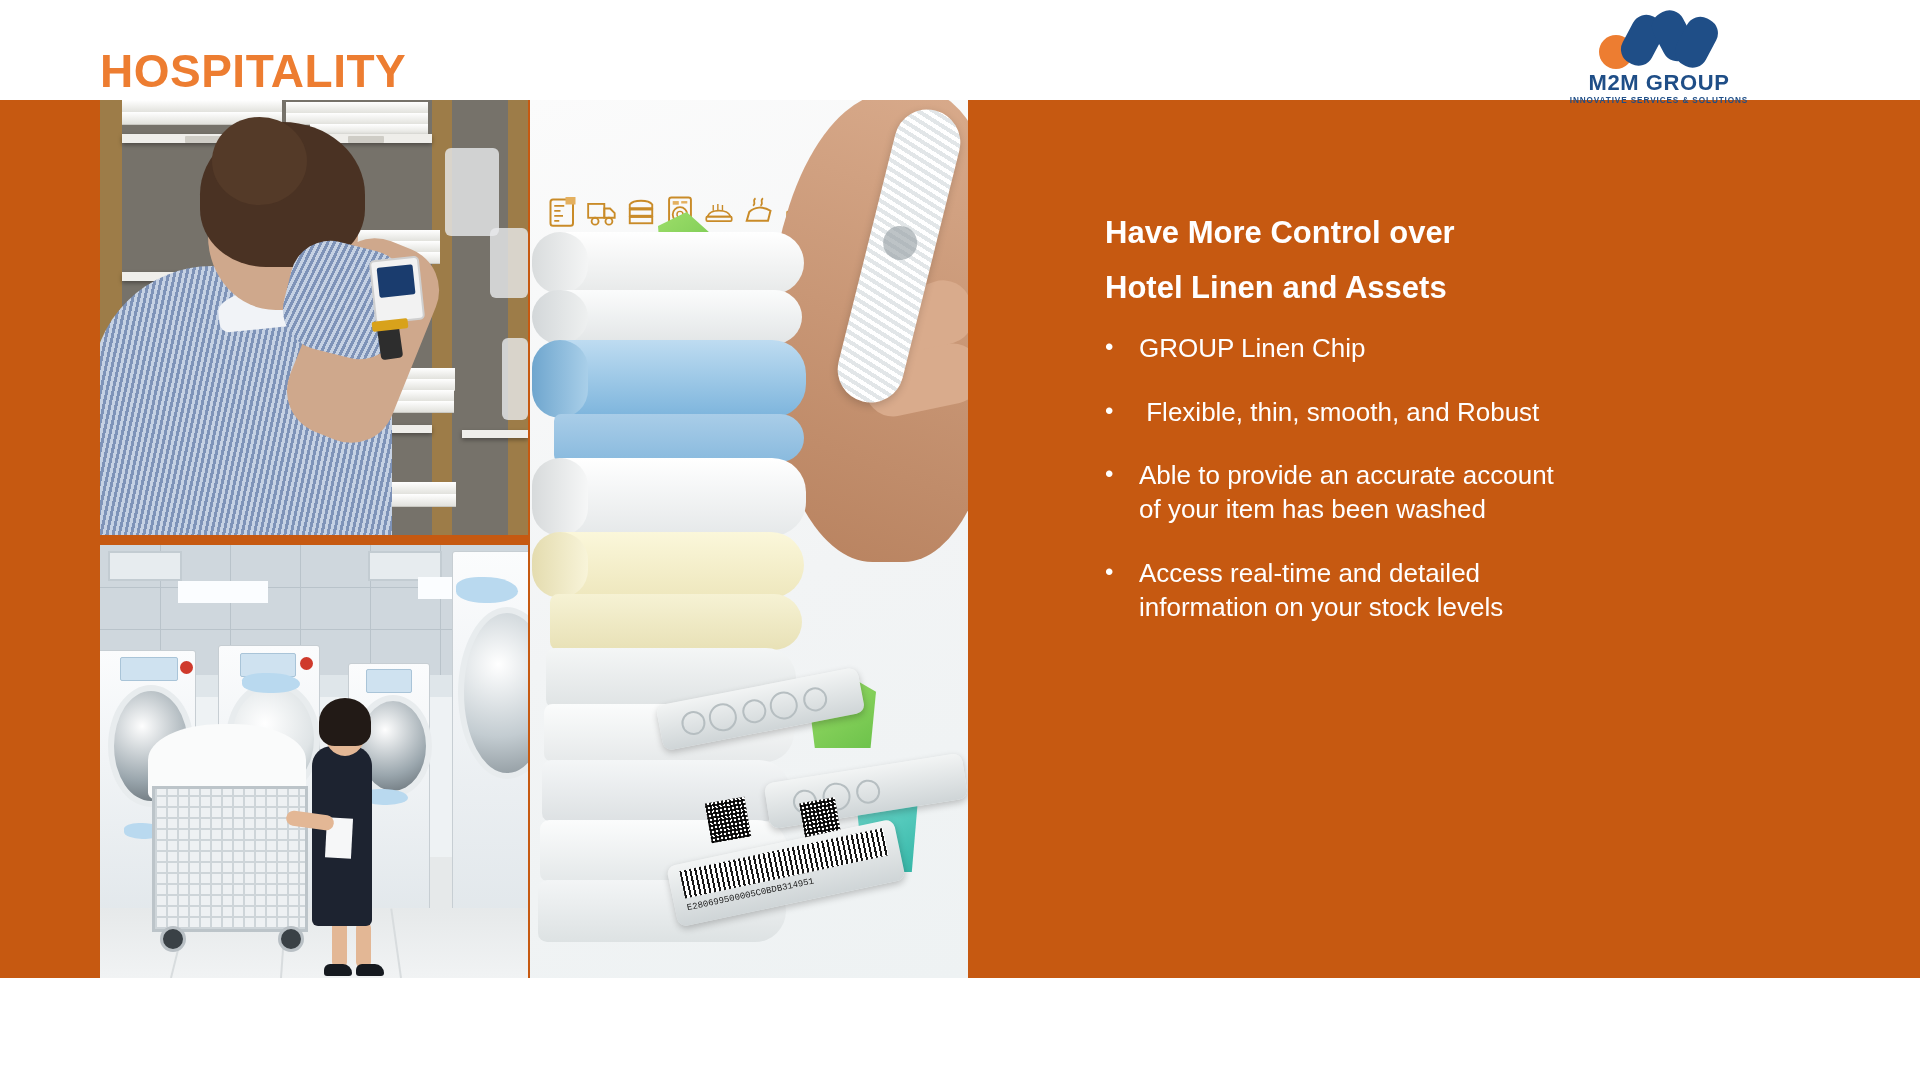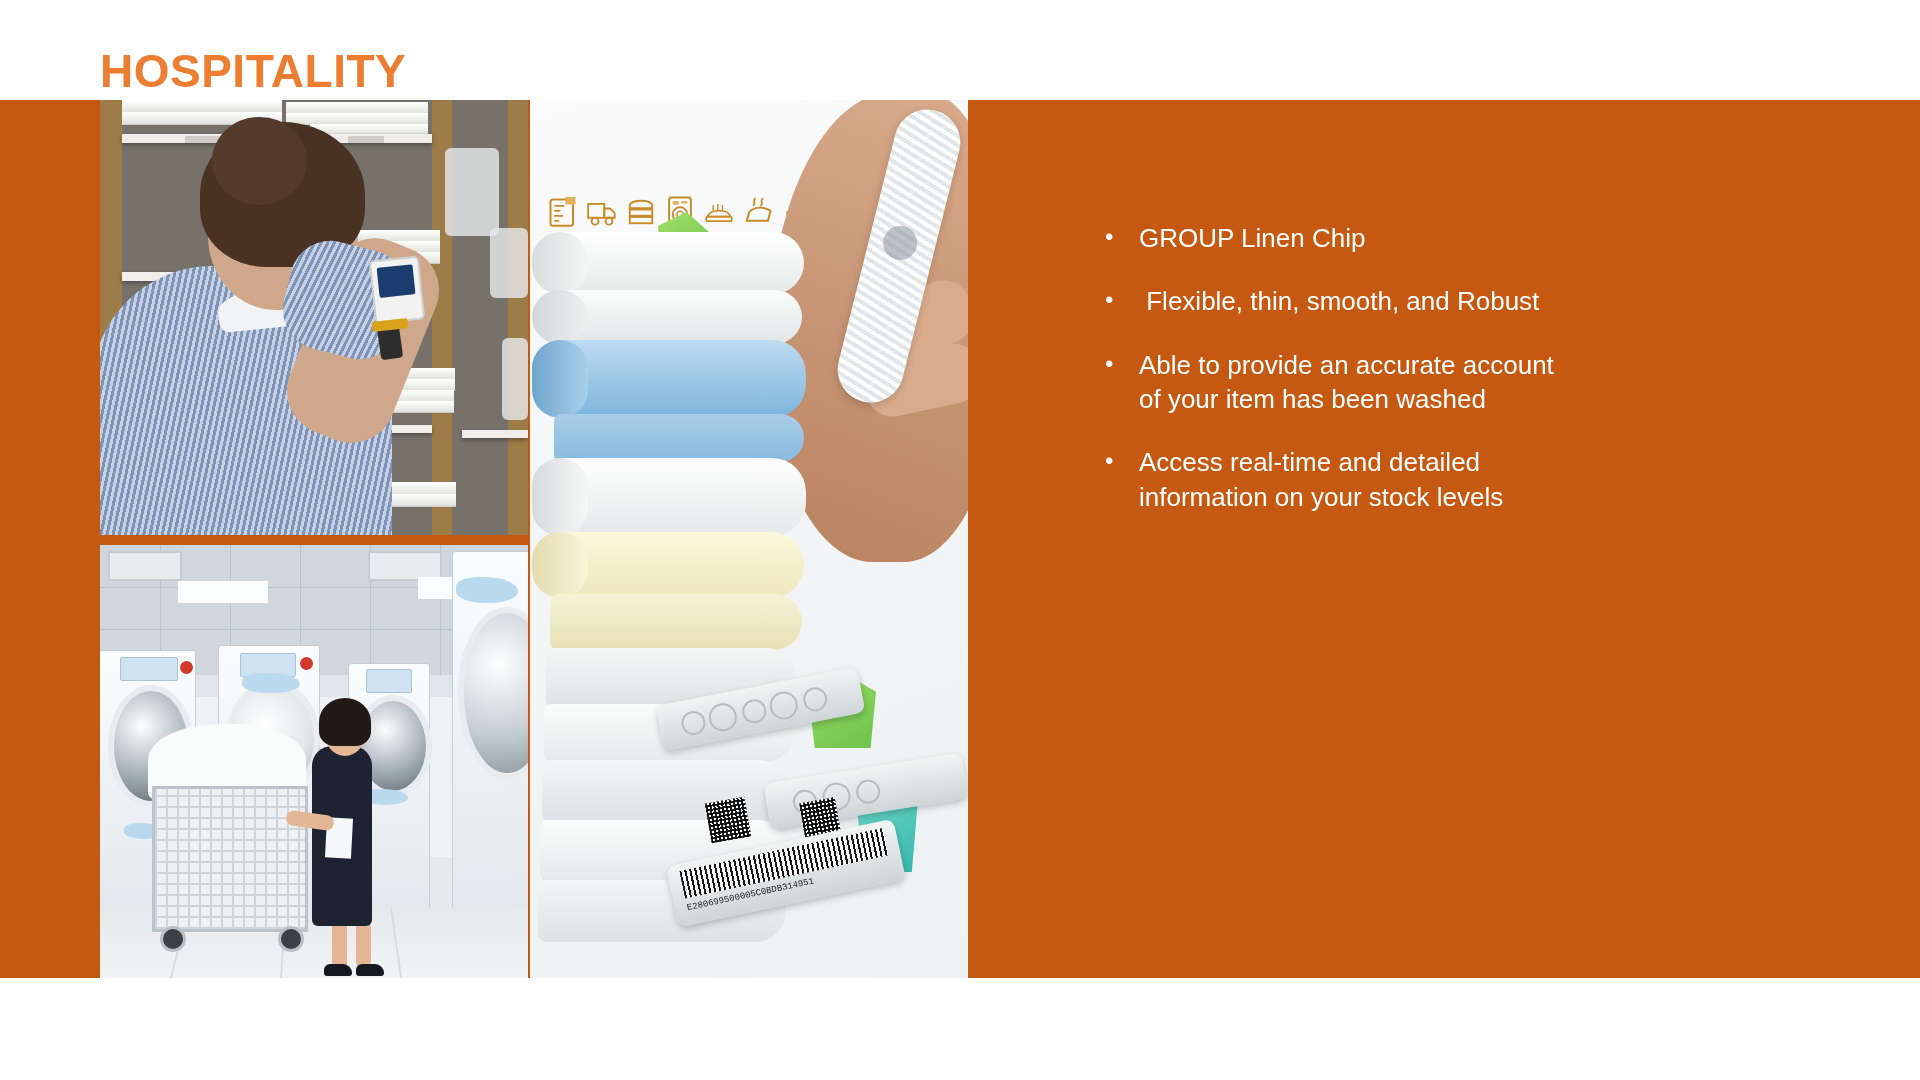--- a/index.html
+++ b/index.html
@@ -124,20 +124,30 @@
 </style>
 </head>
 <body>
 
 <div class="slide">
 
   <div class="orange-band"></div>
 
   <div class="slide-title">HOSPITALITY</div>
 
+  <div class="logo">
+    <svg width="210" height="62" viewBox="0 0 210 62">
+      <circle cx="62" cy="44" r="17" fill="#ED7D31"></circle>
+      <rect x="72" y="6" width="33" height="52" rx="15" fill="#1F4E87" transform="rotate(28 88 32)"></rect>
+      <rect x="103" y="2" width="33" height="52" rx="15" fill="#1F4E87" transform="rotate(-28 119 28)"></rect>
+      <rect x="126" y="8" width="33" height="52" rx="15" fill="#1F4E87" transform="rotate(28 142 34)"></rect>
+    </svg>
+    <div class="logo-word">M2M GROUP</div>
+    <div class="logo-tag">INNOVATIVE SERVICES &amp; SOLUTIONS</div>
+  </div>
 
   <div class="photo photo-topleft">
     <div class="ph-inner p1">
       <div class="wall" style="left:0;top:0;width:100%;height:100%"></div>
       <div class="shelfwood" style="left:0;top:0;width:22px;height:100%"></div>
       <div class="shelfwood" style="left:332px;top:0;width:20px;height:100%"></div>
       <div class="shelfwood" style="left:408px;top:0;width:20px;height:100%"></div>
 
       <div class="towel" style="left:22px;top:0;width:160px;height:12px"></div>
       <div class="towel" style="left:22px;top:12px;width:160px;height:12px"></div>
@@ -338,20 +348,22 @@
       <div class="tag" style="left:140px;top:742px;width:232px;height:62px;transform:rotate(-12deg)">
         <div class="barlines" style="left:12px;top:7px;width:208px;height:28px"></div>
         <div class="barnum" style="left:12px;top:40px">E280699500005C0BDB314951</div>
       </div>
 
     </div>
   </div>
 
   <div class="content">
     <div class="heading">
+      <div>Have More Control over</div>
+      <div>Hotel Linen and Assets</div>
     </div>
     <ul class="bullets">
       <li>
         <span class="dot">•</span>
         <span class="txt">GROUP Linen Chip</span>
       </li>
       <li>
         <span class="dot">•</span>
         <span class="txt"> Flexible, thin, smooth, and Robust</span>
       </li>

